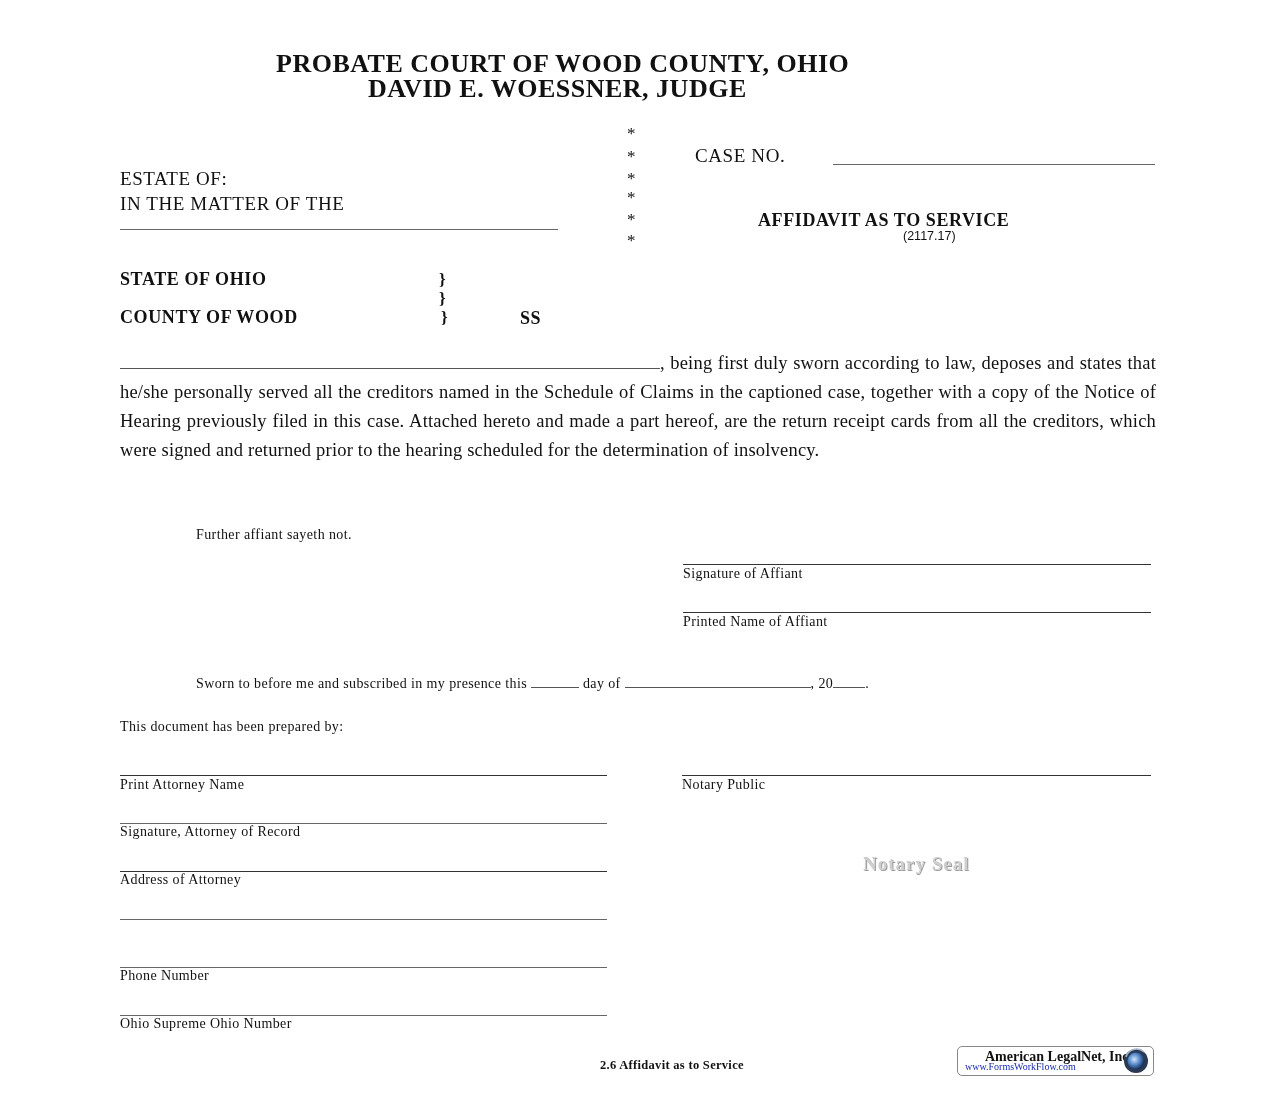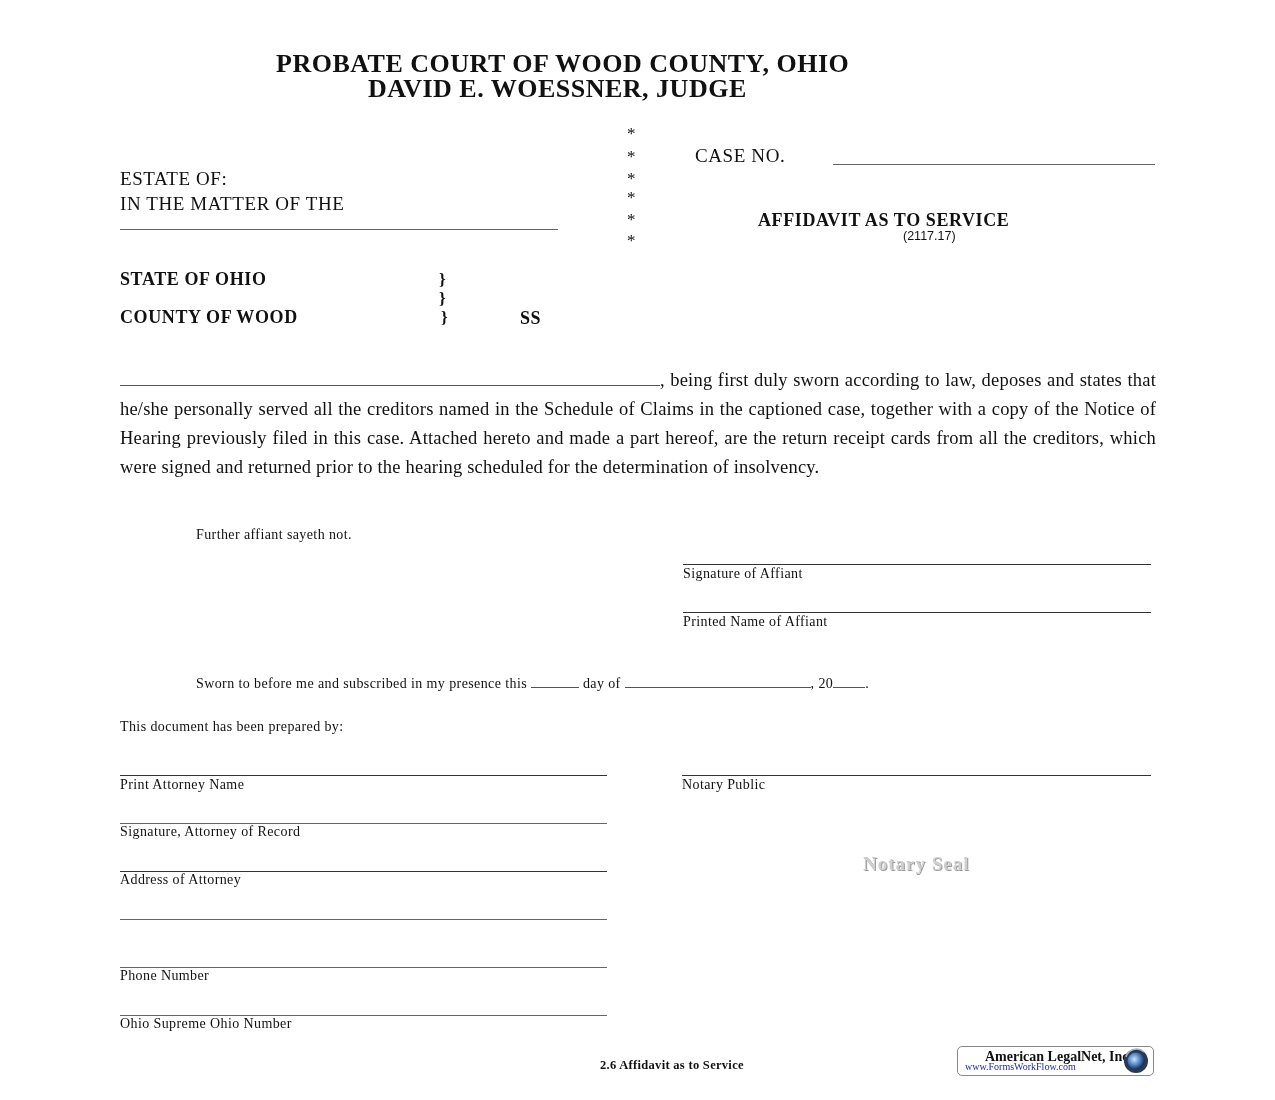--- a/index.html
+++ b/index.html
@@ -48,21 +48,21 @@
 <div class="abs bold18" style="left:758px; top:210px;">AFFIDAVIT AS TO SERVICE</div>
 <div class="abs small-sans" style="left:874px; top:229px;margin-left:29px;">(2117.17)</div>
 
 <div class="abs bold18" style="left:120px; top:269px;">STATE OF OHIO</div>
 <div class="abs bold18" style="left:120px; top:307px;font-family:Liberation Serif, serif;">COUNTY OF WOOD</div>
 <div class="abs" style="left:439px; top:270px; font-size:17px; font-weight:bold;">}</div>
 <div class="abs" style="left:439px; top:289px; font-size:17px; font-weight:bold;">}</div>
 <div class="abs" style="left:441px; top:308px; font-size:17px; font-weight:bold;">}</div>
 <div class="abs bold18" style="left:520px; top:288px;margin-top:20px;">SS</div>
 
-<div class="body-para" style="top:366px;">
+<div class="body-para" style="top:349px;">
   <span class="blank-inline" style="width:540px;" title=""></span><span>, being first duly sworn according to law, deposes and states that he/she personally served all the creditors named in the Schedule of Claims in the captioned case, together with a copy of the Notice of Hearing previously filed in this case. Attached hereto and made a part hereof, are the return receipt cards from all the creditors, which were signed and returned prior to the hearing scheduled for the determination of insolvency.</span>
 </div>
 
 <div class="abs label" style="left:196px; top:527px;">Further affiant sayeth not.</div>
 
 <div class="line" style="left:683px; top:564px; width:468px;"></div>
 <div class="abs label" style="left:683px; top:566px;">Signature of Affiant</div>
 <div class="line" style="left:683px; top:612px; width:468px;"></div>
 <div class="abs label" style="left:683px; top:614px;">Printed Name of Affiant</div>
 

